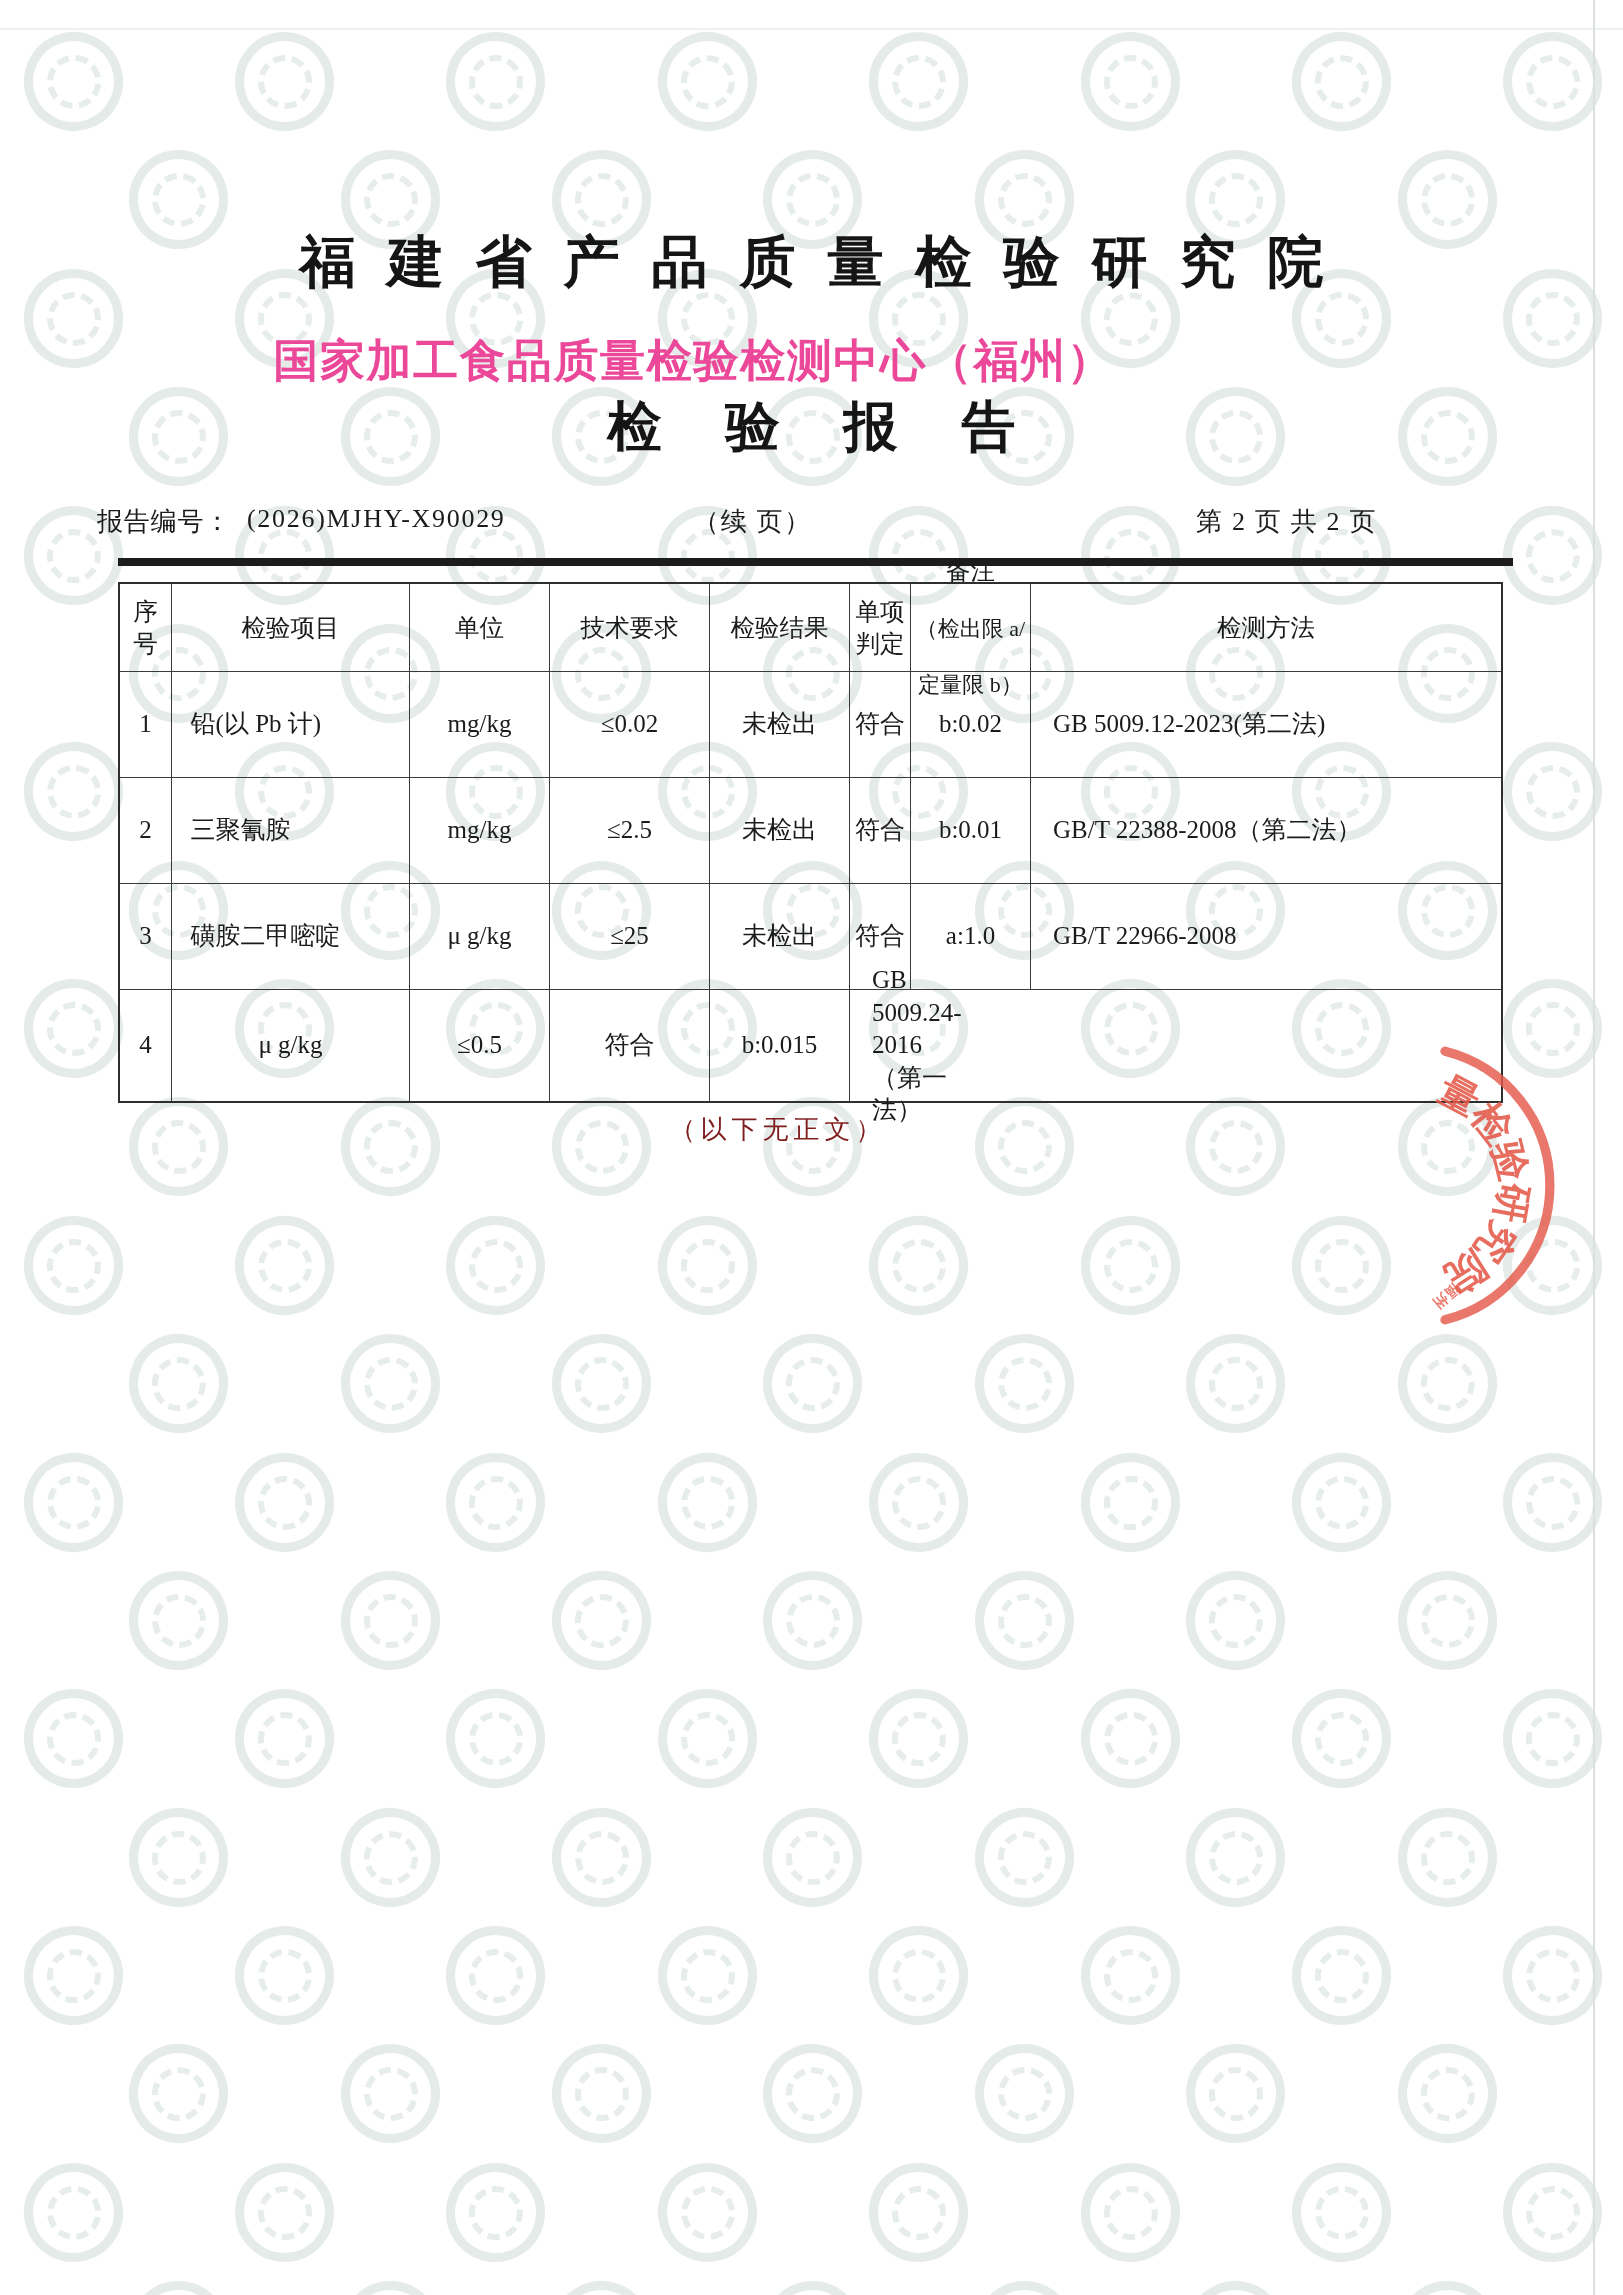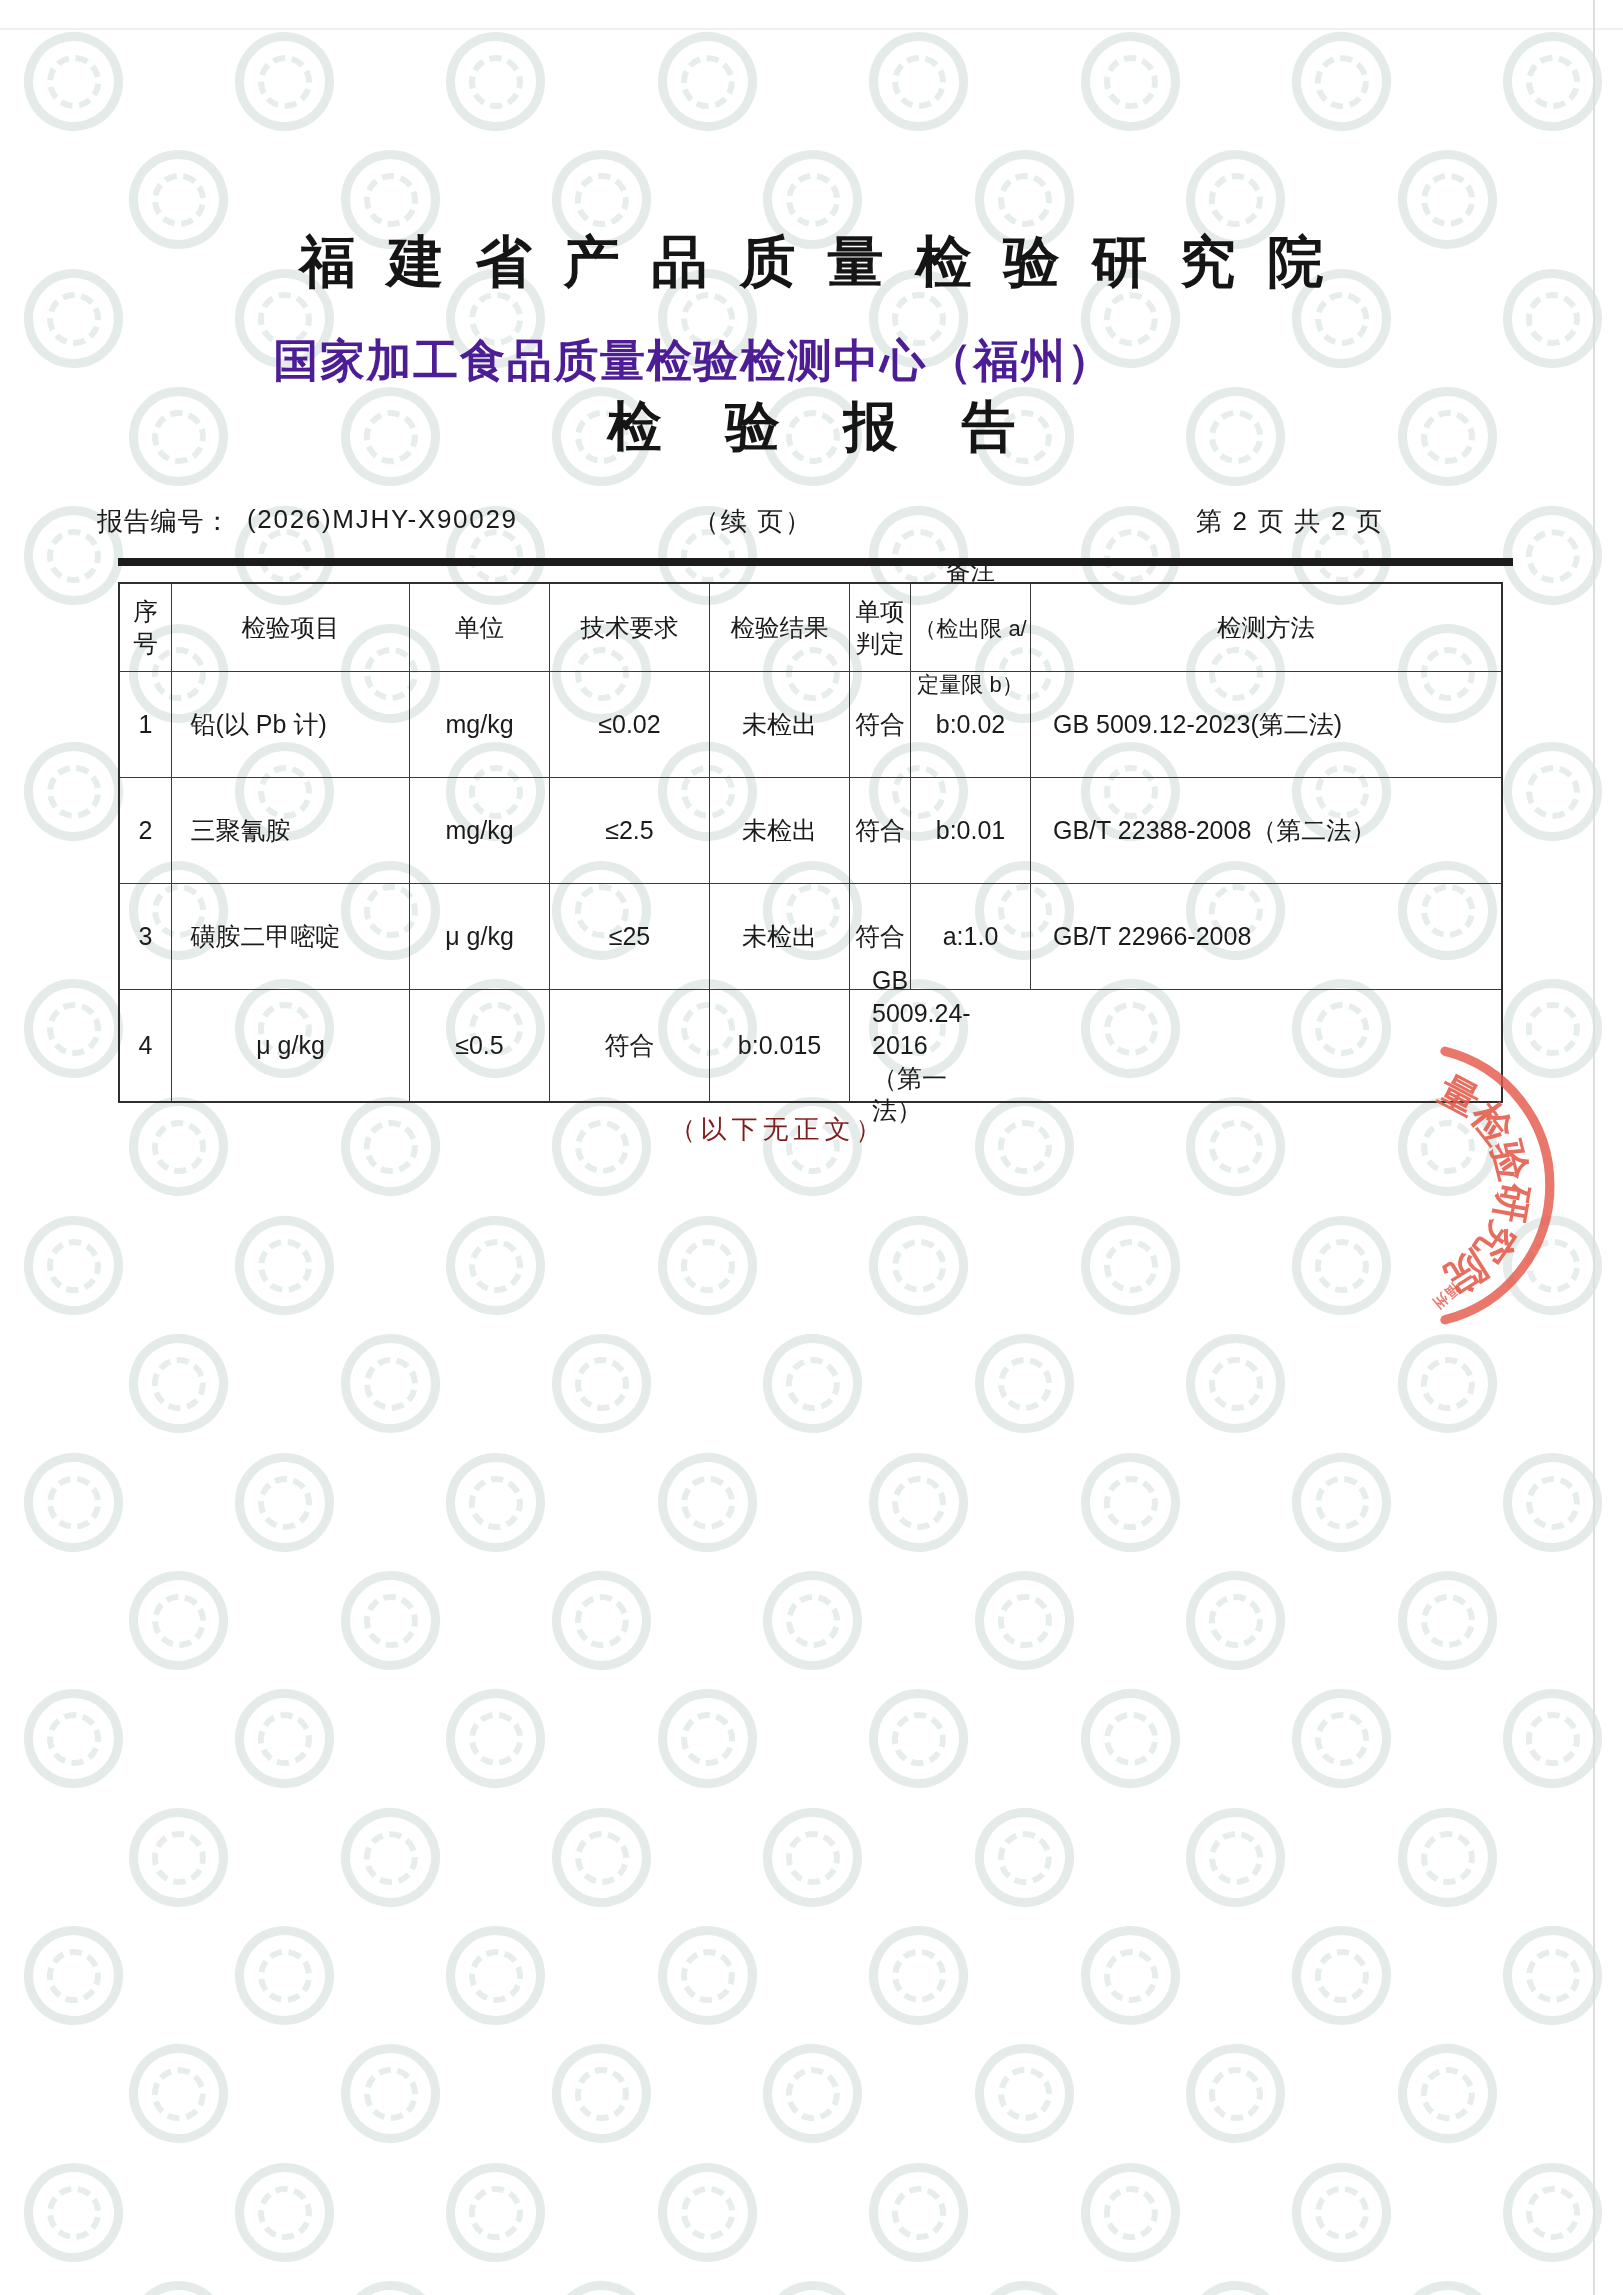--- a/index.html
+++ b/index.html
@@ -1,19 +1,19 @@
 <!DOCTYPE html>
 <html style="font-size:13.5px"><head>
 <meta charset="utf-8">
 <style>
   html,body { margin:0; padding:0; background:#ffffff; }
   .page {
     position:relative; width:1623px; height:2295px;
     background:#ffffff; overflow:hidden;
-    font-family:Liberation Sans, sans-serif;
+    font-family:Liberation Serif, serif;
     color:#1b1b1b;
   }
   
   .wm-layer { position:absolute; inset:0; z-index:1; }
   .wm {
     position:absolute; width:81px; height:81px; border-radius:50%;
     border:9.3px solid rgba(203,216,212,0.50);
   }
   .wm::after {
     content:""; position:absolute; inset:13.5px; border-radius:50%;
@@ -26,21 +26,21 @@
   .content { position:absolute; inset:0; z-index:2; }
   .org-title {
     position:absolute; top:225px; left:0; width:1623px;
     text-align:center; font-size:56px; font-weight:700;
     letter-spacing:32px; padding-left:32px; box-sizing:border-box;
     white-space:nowrap; color:#151515;
   }
   .center-title {
     position:absolute; top:331px; left:0; width:1387px;
     text-align:center; font-size:45px; font-weight:700;
-    letter-spacing:1.7px; white-space:nowrap; color:#4c1d95;
+    letter-spacing:1.7px; white-space:nowrap; color:#ec4899;
   }
   .report-title {
     position:absolute; top:391px; left:0; width:1623px;
     text-align:center; font-size:54px; font-weight:700;
     letter-spacing:64px; padding-left:64px; box-sizing:border-box;
     white-space:nowrap; color:#151515;
   }
   .meta-row { position:absolute; top:504px; left:0; width:1623px; height:39px; font-size:26px; }
   .meta-label { position:absolute; left:97px; top:0; letter-spacing:0.8px; }
   .meta-value { position:absolute; left:247px; top:0; letter-spacing:1.7px; }

